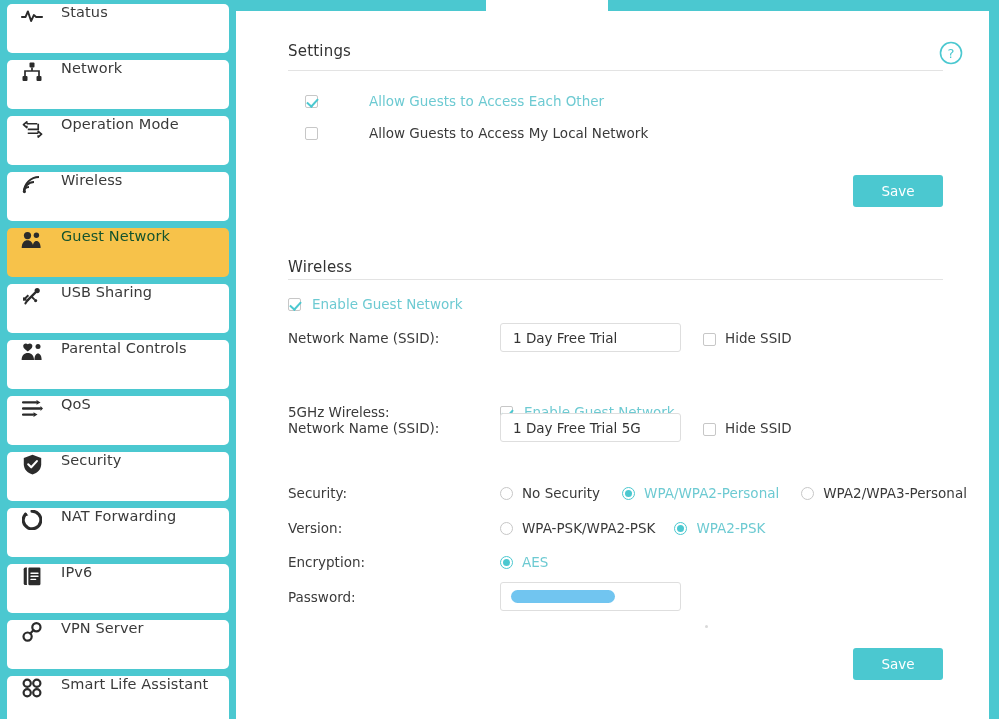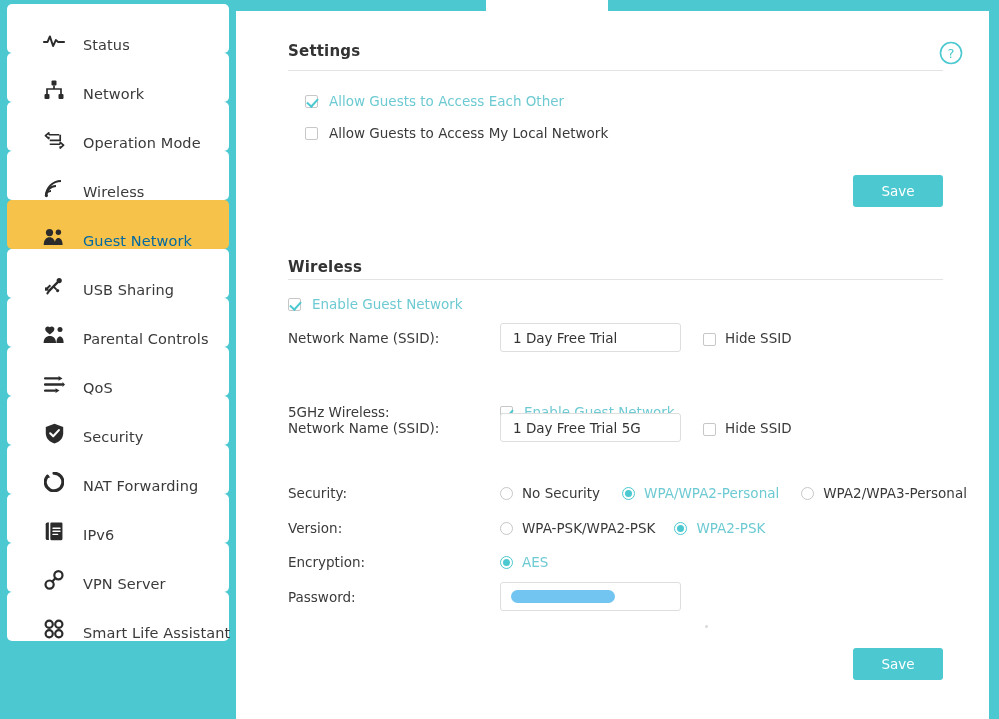--- a/index.html
+++ b/index.html
@@ -37,72 +37,71 @@
 
   
   .sidebar {
     position: absolute; left: 0; top: 0; width: 236px; height: 719px;
     background: #4BC8D0;
     padding-top: 4px;
   }
   .nav-item {
     position: relative;
     height: 49px;
-    margin: 0 7px 0 7px;
+    margin: 0 7px 7px 7px;
     background: #ffffff;
     border-radius: 5px 5px 5px 5px;
     display: flex;
-    align-items: flex-end;
-    padding-left: 34px;
+    align-items: flex-start;
+    padding-left: 12px;
     cursor: pointer;
   }
   .nav-item.active { background: #F7C24A; }
   .nav-icon {
     width: 26px; height: 24px;
     display: flex; align-items: center; justify-content: center;
     flex: 0 0 26px;
     color: #2b2b2b;
   }
   .nav-icon svg { display: block; }
   .nav-label {
     margin-left: 16px;
     font-size: 14.5px;
     color: #3a3a3a;
     letter-spacing: .1px;
     white-space: nowrap;
   }
-  .nav-item.active .nav-label { color: #0369a1; }
+  .nav-item.active .nav-label { color: #14532d; }
 
   
   .content {
     position: absolute; left: 246px; top: 11px;
     width: 743px; height: 708px;
     background: #ffffff;
     padding: 0 18px 0 42px;
     overflow: hidden;
   }
 
   .help-icon {
     position: absolute; right: 26px; top: 30px;
     width: 24px; height: 24px; cursor: pointer;
   }
 
   .section-title {
     font-size: 15px; color: #333333;
     padding-top: 31px;
     letter-spacing: .2px;
-    font-weight: bold;
   }
   .section-rule {
     margin-top: 10px;
     border-top: 1px solid #e3e3e3;
     width: 655px;
   }
 
-  .chk-row { display: flex; align-items: center; }
+  .chk-row { display: flex; align-items: center; gap: 40px; }
   .chk-row.r1 { margin-top: 22px; margin-left: 17px; }
   .chk-row.r2 { margin-top: 16px; margin-left: 17px; }
 
   .checkbox {
     width: 13px; height: 13px;
     border: 1px solid #c7c7c7;
     border-radius: 2px;
     background: #fff;
     position: relative;
     flex: 0 0 13px;

